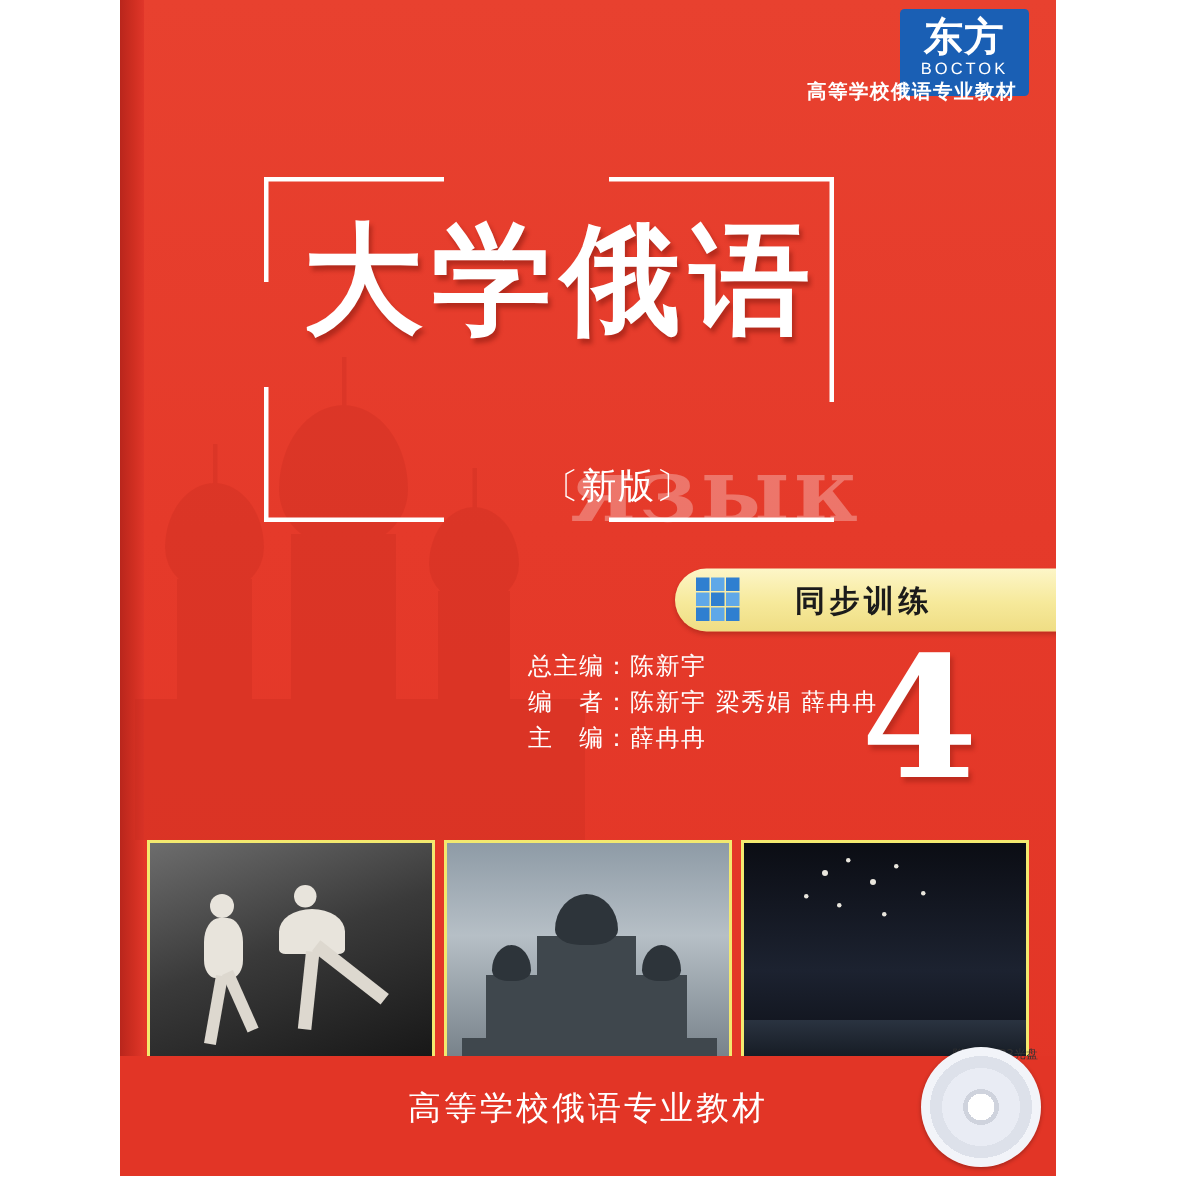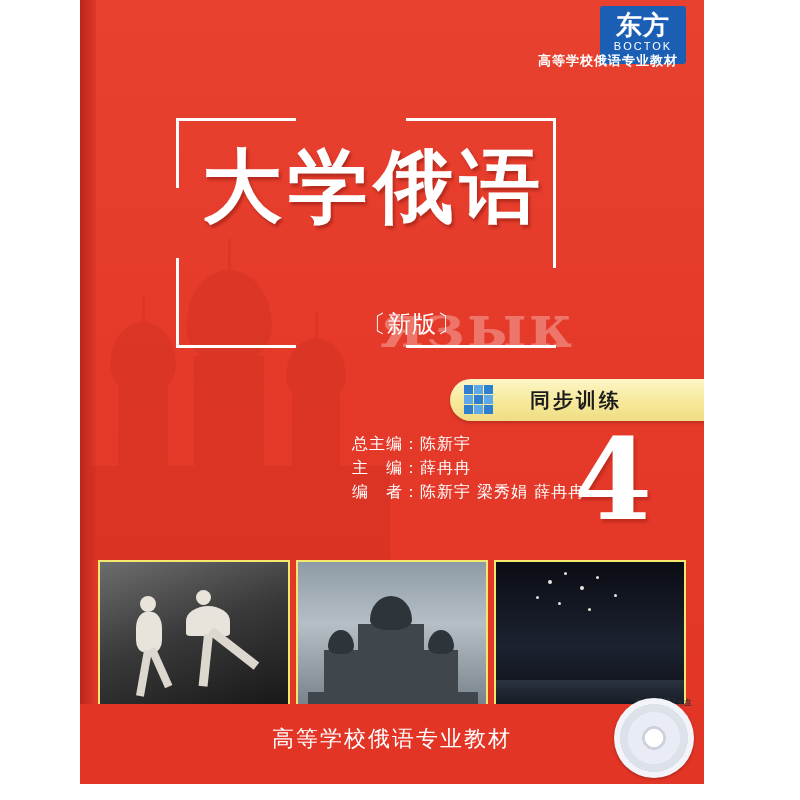--- a/index.html
+++ b/index.html
@@ -385,22 +385,22 @@
         <i style="left:20px; top:10px; background:#5fa8e8;"></i>
         <i style="left:0px;  top:20px; background:#2f7fd0;"></i>
         <i style="left:10px; top:20px; background:#5fa8e8;"></i>
         <i style="left:20px; top:20px; background:#2f7fd0;"></i>
       </div>
       <div class="pill-text">同步训练</div>
     </div>
 
     <div class="credits">
       <div>总主编：陈新宇</div>
+      <div>编　者：陈新宇 梁秀娟 薛冉冉</div>
       <div>主　编：薛冉冉</div>
-      <div>编　者：陈新宇 梁秀娟 薛冉冉</div>
     </div>
 
     <div class="volume">4</div>
 
     <div class="photos">
 
       <div class="photo p1">
         <div class="dancer" style="left:40px; top:34px; width:16px; height:16px;"></div>
         <div class="dancer" style="left:36px; top:50px; width:26px; height:40px; border-radius:40% 40% 30% 30%;"></div>
         <div class="leg" style="left:44px; top:88px; width:8px; height:46px; transform:rotate(10deg);"></div>

